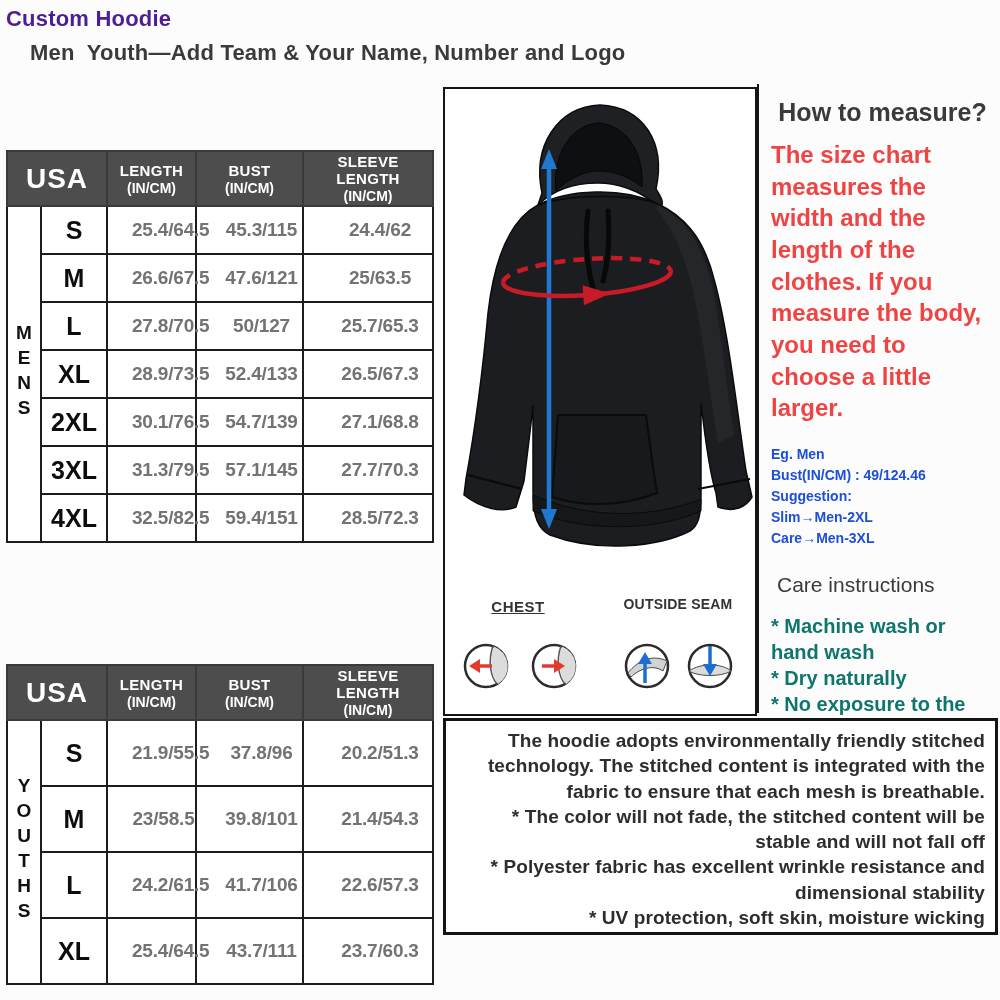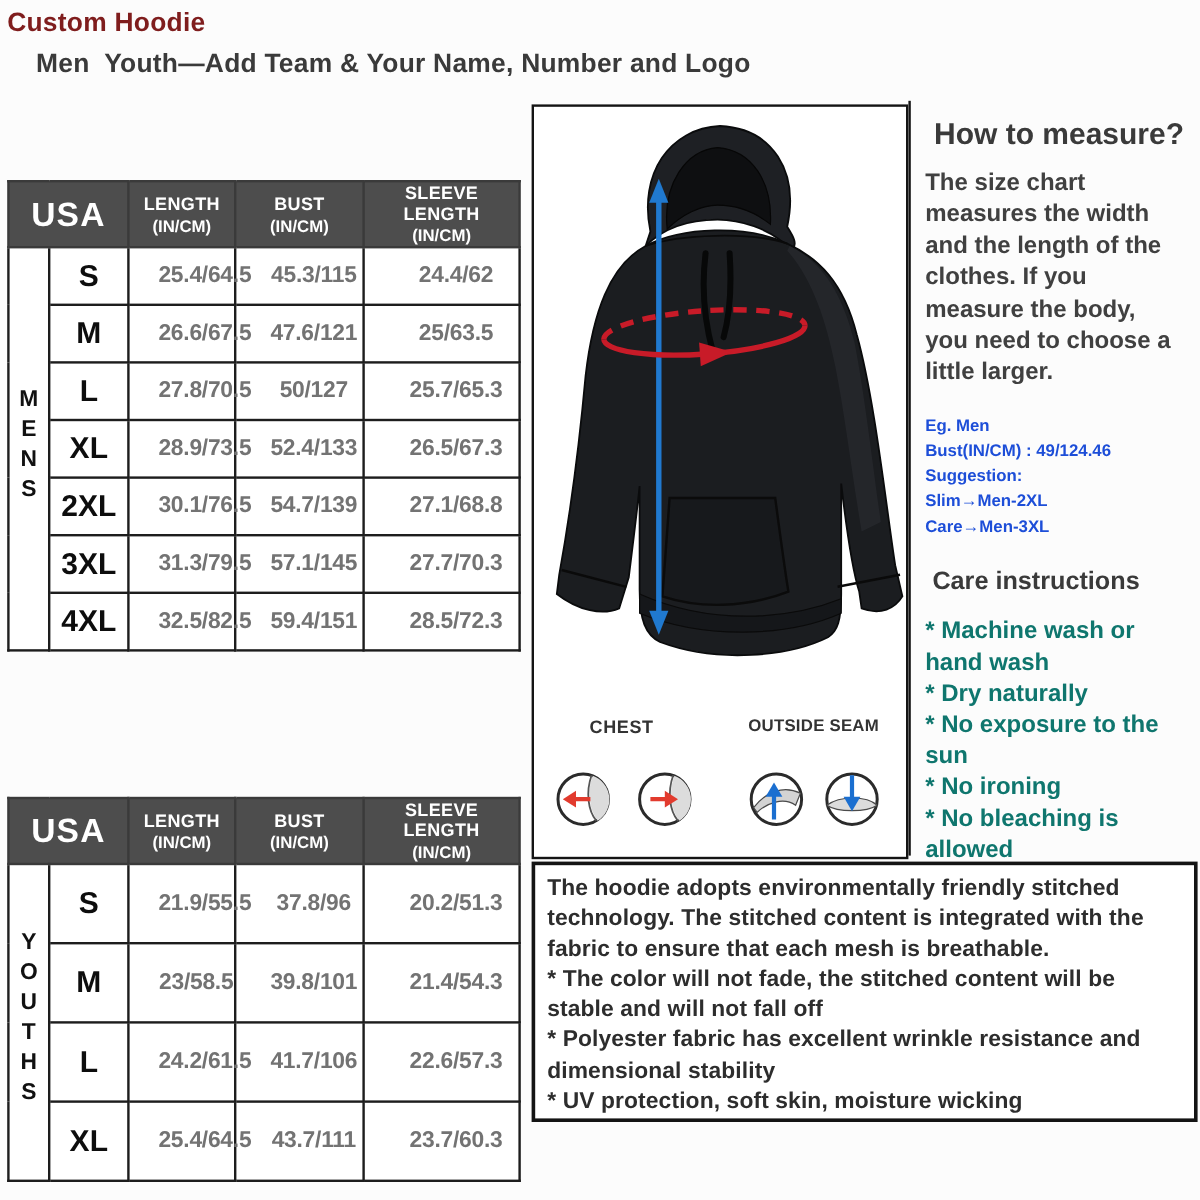--- a/index.html
+++ b/index.html
@@ -5,21 +5,21 @@
   * { margin:0; padding:0; box-sizing:border-box; }
   html,body { background:#ffffff; }
   .page {
     position:relative; width:1000px; height:1000px;
     background:#fcfcfc; overflow:hidden;
     font-family:"Liberation Sans", sans-serif;
     color:#2e2e2e;
   }
   .title {
     position:absolute; left:6px; top:6px;
-    font-size:22px; font-weight:700; color:#7f1d1d; letter-spacing:0.2px;
+    font-size:22px; font-weight:700; color:#4c1d95; letter-spacing:0.2px;
   }
   .subtitle {
     position:absolute; left:6px; top:40px;
     font-size:22px; font-weight:700; color:#3a3a3a; white-space:pre; letter-spacing:0.2px;margin-left:24px;
   }
 
   
   table.size-table {
     position:absolute; left:6px; border-collapse:collapse; table-layout:fixed;
     background:#ffffff; border:1px solid #0f172a;
@@ -43,40 +43,40 @@
 
   
   .hoodie-panel {
     position:absolute; left:443px; top:87px; width:314px; height:629px;
     background:#ffffff; border:2px solid #141414;
   }
   .hoodie-art { position:absolute; left:1px; top:2px; }
   .diagram-label {
     position:absolute; font-weight:700; color:#333; text-align:center;
   }
-  .chest-label { left:27px; top:509px; width:92px; font-size:15px; letter-spacing:0.5px; }
+  .chest-label { left:27px; top:509px; width:92px; font-size:15px; letter-spacing:0.5px;text-decoration:underline; }
   .seam-label  { left:160px; top:507px; width:146px; font-size:14px; letter-spacing:0.2px; }
   .measure-icons { position:absolute; left:1px; top:543px; }
 
   
   .measure-panel {
     position:absolute; left:757px; top:84px; width:243px; height:629px;
     border-left:2px solid #141414; background:#fcfcfc; color:#3c3c3c;
   }
   .measure-heading { margin:14px 4px 0 10px; text-align:center; font-size:25px; font-weight:700; color:#3a3a3a; }
-  .measure-para { margin:12px 16px 0 12px; font-size:20px; font-weight:700; line-height:1.32; color:#404040; }
+  .measure-para { margin:12px 16px 0 12px; font-size:24px; font-weight:700; line-height:1.32; color:#ef4444; }
   .example-block { margin:20px 4px 0 12px; font-size:14px; font-weight:700; line-height:1.5; color:#1d4ed8; }
-  .care-heading { margin:24px 4px 16px 18px; font-size:21px; font-weight:700; color:#3a3a3a; }
+  .care-heading { margin:24px 4px 16px 18px; font-size:21px; font-weight:400; color:#3a3a3a; }
   .care-list { margin:4px 2px 0 12px; list-style:none; }
   .care-list li { font-size:20px; font-weight:700; line-height:1.3; color:#0f766e; }
 
   
   .footer-box {
     position:absolute; left:443px; top:718px; width:555px; height:217px;
-    border:3px solid #141414; background:#ffffff; padding:7px 10px 0 10px;
+    border:3px solid #141414; background:#ffffff; padding:7px 10px 0 10px;text-align:right;
   }
   .footer-box p { font-size:19px; font-weight:700; color:#2d2d2d; line-height:1.33; letter-spacing:0.1px; }
 </style>
 </head>
 <body>
 
 <div class="page">
 
   <div class="title">Custom Hoodie</div>
   <div class="subtitle">Men  Youth—Add Team &amp; Your Name, Number and Logo</div>

